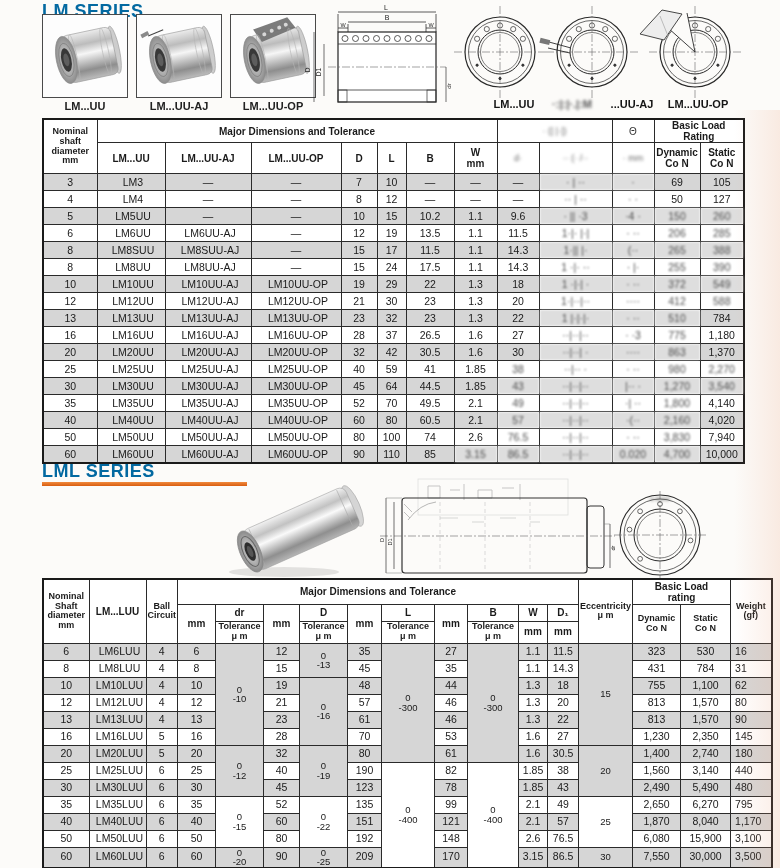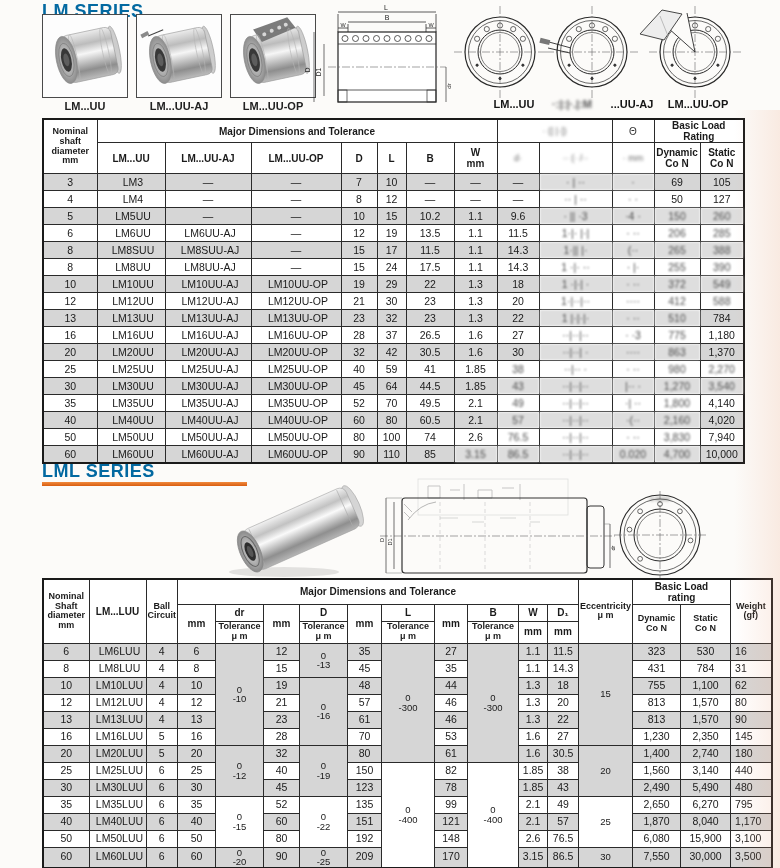--- a/index.html
+++ b/index.html
@@ -822,21 +822,21 @@
           <td>1,400</td>
           <td>2,740</td>
           <td>180</td>
         </tr>
         <tr>
           <td>25</td>
           <td class="m">LM25LUU</td>
           <td>6</td>
           <td>25</td>
           <td>40</td>
-          <td>150</td>
+          <td>190</td>
           <td rowspan="6" class="sp">0
 -400</td>
           <td>82</td>
           <td rowspan="6" class="sp">0
 -400</td>
           <td>1.85</td>
           <td>38</td>
           <td>1,560</td>
           <td>3,140</td>
           <td>440</td>

